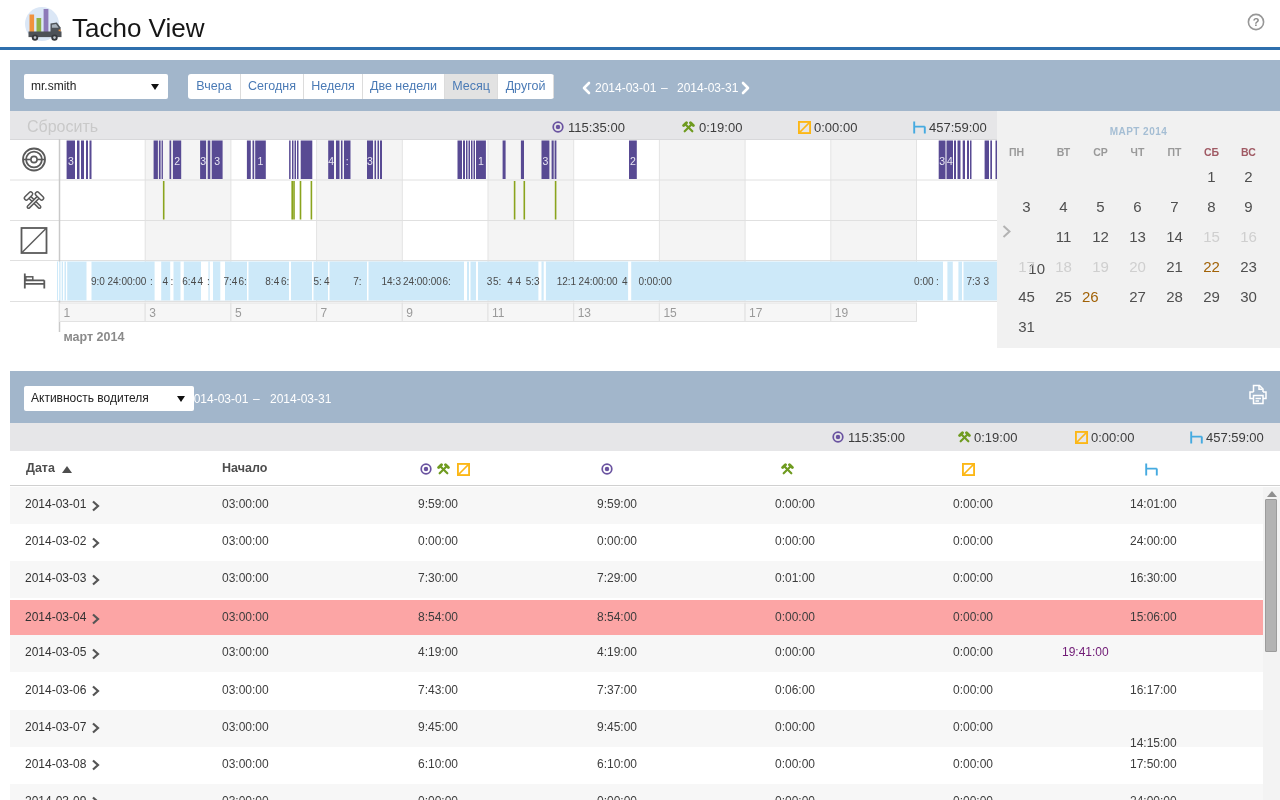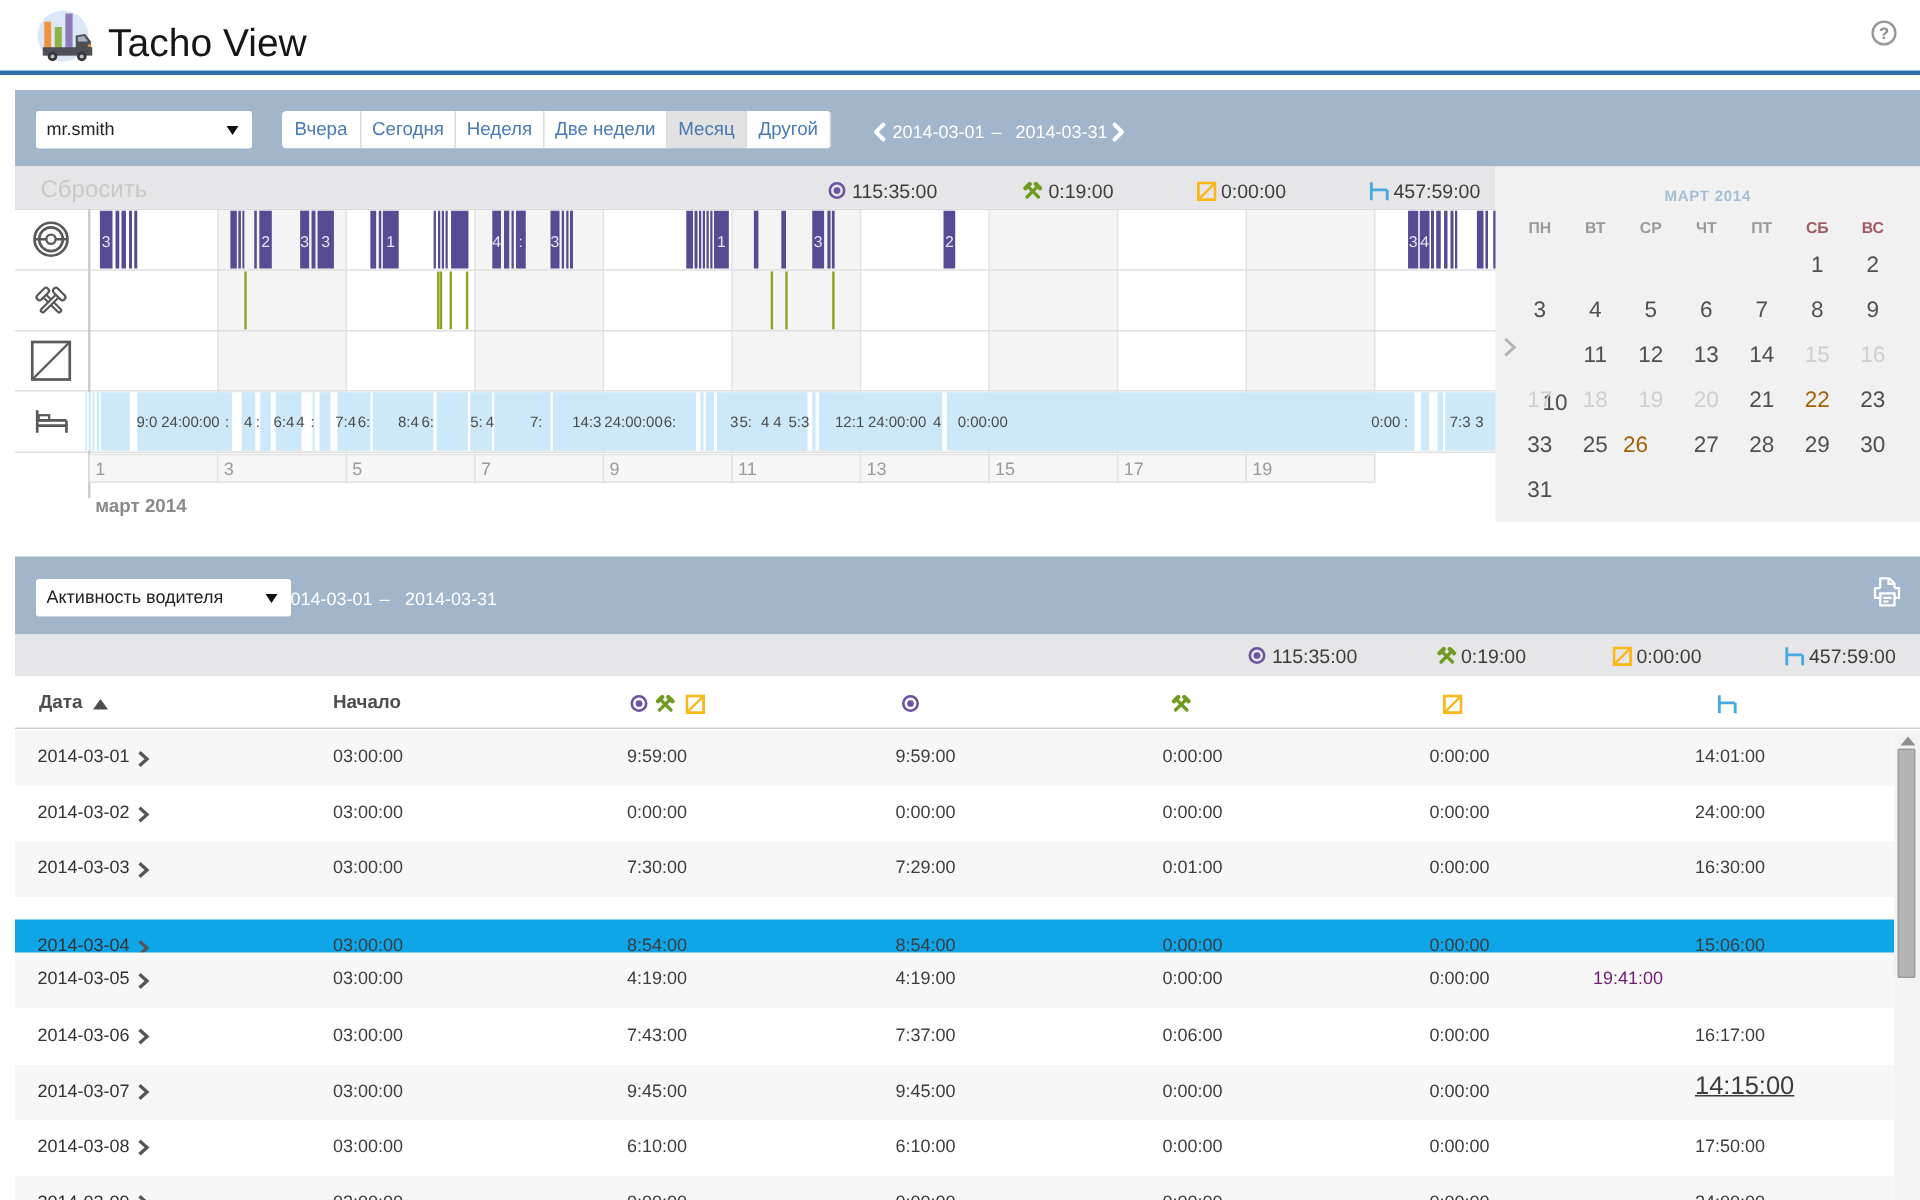--- a/index.html
+++ b/index.html
@@ -275,21 +275,21 @@
     </g>
     <rect x="11.5" y="89" width="25" height="25" fill="none" stroke="#5a5a5a" stroke-width="1.8"></rect>
     <line x1="12" y1="113.5" x2="36" y2="89.5" stroke="#5a5a5a" stroke-width="1.5"></line>
     <g stroke="#5a5a5a" fill="none" stroke-width="1.8">
       <path d="M14.8 134.5 V149.5 M14.8 141.3 H34.3 M34.3 141.3 V149.5 M14.8 144.8 H34.3"></path>
       <rect x="15.8" y="137.8" width="7" height="3.5" stroke-width="1.5"></rect>
     </g>
   </svg>
 <div class="abs" style="left:997px;top:111px;width:283px;height:237px;background:#f1f1f1;">
     <div class="abs" style="left:0;top:15px;width:283px;text-align:center;font-size:10px;font-weight:bold;color:#a5bed4;letter-spacing:0.5px;">МАРТ 2014</div>
-    <div class="abs" style="left:11px;top:35px;width:37px;text-align:center;font-size:10.5px;font-weight:bold;color:#999;">ПН</div>
+    <div class="abs" style="left:1px;top:35px;width:37px;text-align:center;font-size:10.5px;font-weight:bold;color:#999;">ПН</div>
     <div class="abs" style="left:48px;top:35px;width:37px;text-align:center;font-size:10.5px;font-weight:bold;color:#999;">ВТ</div>
     <div class="abs" style="left:85px;top:35px;width:37px;text-align:center;font-size:10.5px;font-weight:bold;color:#999;">СР</div>
     <div class="abs" style="left:122px;top:35px;width:37px;text-align:center;font-size:10.5px;font-weight:bold;color:#999;">ЧТ</div>
     <div class="abs" style="left:159px;top:35px;width:37px;text-align:center;font-size:10.5px;font-weight:bold;color:#999;">ПТ</div>
     <div class="abs" style="left:196px;top:35px;width:37px;text-align:center;font-size:10.5px;font-weight:bold;color:#a05a64;">СБ</div>
     <div class="abs" style="left:233px;top:35px;width:37px;text-align:center;font-size:10.5px;font-weight:bold;color:#a05a64;">ВС</div>
     <div class="abs" style="left:196px;top:57px;width:37px;text-align:center;font-size:15px;color:#4f4f4f;">1</div>
     <div class="abs" style="left:233px;top:57px;width:37px;text-align:center;font-size:15px;color:#4f4f4f;">2</div>
     <div class="abs" style="left:11px;top:87px;width:37px;text-align:center;font-size:15px;color:#4f4f4f;">3</div>
     <div class="abs" style="left:48px;top:87px;width:37px;text-align:center;font-size:15px;color:#4f4f4f;">4</div>
@@ -305,21 +305,21 @@
     <div class="abs" style="left:159px;top:117px;width:37px;text-align:center;font-size:15px;color:#4f4f4f;">14</div>
     <div class="abs" style="left:196px;top:117px;width:37px;text-align:center;font-size:15px;color:#cfcfcf;">15</div>
     <div class="abs" style="left:233px;top:117px;width:37px;text-align:center;font-size:15px;color:#cfcfcf;">16</div>
     <div class="abs" style="left:11px;top:147px;width:37px;text-align:center;font-size:15px;color:#cfcfcf;">17</div>
     <div class="abs" style="left:48px;top:147px;width:37px;text-align:center;font-size:15px;color:#cfcfcf;">18</div>
     <div class="abs" style="left:85px;top:147px;width:37px;text-align:center;font-size:15px;color:#cfcfcf;">19</div>
     <div class="abs" style="left:122px;top:147px;width:37px;text-align:center;font-size:15px;color:#cfcfcf;">20</div>
     <div class="abs" style="left:159px;top:147px;width:37px;text-align:center;font-size:15px;color:#4f4f4f;">21</div>
     <div class="abs" style="left:196px;top:147px;width:37px;text-align:center;font-size:15px;color:#a16207;">22</div>
     <div class="abs" style="left:233px;top:147px;width:37px;text-align:center;font-size:15px;color:#4f4f4f;">23</div>
-    <div class="abs" style="left:11px;top:177px;width:37px;text-align:center;font-size:15px;color:#4f4f4f;">33</div>
+    <div class="abs" style="left:11px;top:177px;width:37px;text-align:center;font-size:15px;color:#4f4f4f;">45</div>
     <div class="abs" style="left:48px;top:177px;width:37px;text-align:center;font-size:15px;color:#4f4f4f;">25</div>
     <div class="abs" style="left:85px;top:177px;width:37px;text-align:left;font-size:15px;color:#a16207;">26</div>
     <div class="abs" style="left:122px;top:177px;width:37px;text-align:center;font-size:15px;color:#4f4f4f;">27</div>
     <div class="abs" style="left:159px;top:177px;width:37px;text-align:center;font-size:15px;color:#4f4f4f;">28</div>
     <div class="abs" style="left:196px;top:177px;width:37px;text-align:center;font-size:15px;color:#4f4f4f;">29</div>
     <div class="abs" style="left:233px;top:177px;width:37px;text-align:center;font-size:15px;color:#4f4f4f;">30</div>
     <div class="abs" style="left:11px;top:207px;width:37px;text-align:center;font-size:15px;color:#4f4f4f;">31</div>
     <svg class="abs" style="left:4px;top:113px;" width="11" height="15" viewBox="0 0 11 15">
       <path d="M2.5 2 L8.5 7.5 L2.5 13" fill="none" stroke="#b3b3b3" stroke-width="2"></path>
     </svg>
@@ -445,21 +445,21 @@
       <svg class="abs" style="left:81px;top:12.5px;" width="9" height="12" viewBox="0 0 9 12">
         <path d="M2 1.5 L7 6 L2 10.5" fill="none" stroke="#555" stroke-width="2.2"></path>
       </svg>
       <span class="abs" style="left:212px;top:10px;font-size:12px;color:#3d3d3d;">03:00:00</span>
       <span class="abs" style="left:408px;top:10px;font-size:12px;color:#3d3d3d;">7:30:00</span>
       <span class="abs" style="left:587px;top:10px;font-size:12px;color:#3d3d3d;">7:29:00</span>
       <span class="abs" style="left:765px;top:10px;font-size:12px;color:#3d3d3d;">0:01:00</span>
       <span class="abs" style="left:943px;top:10px;font-size:12px;color:#3d3d3d;">0:00:00</span>
       <span class="abs" style="left:1120px;top:10px;font-size:12px;color:#3d3d3d;">16:30:00</span>
     </div>
-    <div class="abs" style="left:0;top:126px;width:1253px;height:37.1px;background:#0ea5e9;">
+    <div class="abs" style="left:0;top:113px;width:1253px;height:37.1px;background:#fca5a5;">
       <span class="abs" style="left:15px;top:10px;font-size:12px;color:#333;">2014-03-04</span>
       <svg class="abs" style="left:81px;top:12.5px;" width="9" height="12" viewBox="0 0 9 12">
         <path d="M2 1.5 L7 6 L2 10.5" fill="none" stroke="#555" stroke-width="2.2"></path>
       </svg>
       <span class="abs" style="left:212px;top:10px;font-size:12px;color:#3d3d3d;">03:00:00</span>
       <span class="abs" style="left:408px;top:10px;font-size:12px;color:#3d3d3d;">8:54:00</span>
       <span class="abs" style="left:587px;top:10px;font-size:12px;color:#3d3d3d;">8:54:00</span>
       <span class="abs" style="left:765px;top:10px;font-size:12px;color:#3d3d3d;">0:00:00</span>
       <span class="abs" style="left:943px;top:10px;font-size:12px;color:#3d3d3d;">0:00:00</span>
       <span class="abs" style="left:1120px;top:10px;font-size:12px;color:#3d3d3d;">15:06:00</span>
@@ -491,21 +491,21 @@
     <div class="abs" style="left:0;top:222.6px;width:1253px;height:37.1px;background:#f7f7f7;">
       <span class="abs" style="left:15px;top:10px;font-size:12px;color:#333;">2014-03-07</span>
       <svg class="abs" style="left:81px;top:12.5px;" width="9" height="12" viewBox="0 0 9 12">
         <path d="M2 1.5 L7 6 L2 10.5" fill="none" stroke="#555" stroke-width="2.2"></path>
       </svg>
       <span class="abs" style="left:212px;top:10px;font-size:12px;color:#3d3d3d;">03:00:00</span>
       <span class="abs" style="left:408px;top:10px;font-size:12px;color:#3d3d3d;">9:45:00</span>
       <span class="abs" style="left:587px;top:10px;font-size:12px;color:#3d3d3d;">9:45:00</span>
       <span class="abs" style="left:765px;top:10px;font-size:12px;color:#3d3d3d;">0:00:00</span>
       <span class="abs" style="left:943px;top:10px;font-size:12px;color:#3d3d3d;">0:00:00</span>
-      <span class="abs" style="left:1120px;top:4px;font-size:17px;color:#3d3d3d;text-decoration:underline;">14:15:00</span>
+      <span class="abs" style="left:1120px;top:26px;font-size:12px;color:#3d3d3d;text-decoration:underline;">14:15:00</span>
     </div>
     <div class="abs" style="left:0;top:259.7px;width:1253px;height:37.1px;background:#ffffff;">
       <span class="abs" style="left:15px;top:10px;font-size:12px;color:#333;">2014-03-08</span>
       <svg class="abs" style="left:81px;top:12.5px;" width="9" height="12" viewBox="0 0 9 12">
         <path d="M2 1.5 L7 6 L2 10.5" fill="none" stroke="#555" stroke-width="2.2"></path>
       </svg>
       <span class="abs" style="left:212px;top:10px;font-size:12px;color:#3d3d3d;">03:00:00</span>
       <span class="abs" style="left:408px;top:10px;font-size:12px;color:#3d3d3d;">6:10:00</span>
       <span class="abs" style="left:587px;top:10px;font-size:12px;color:#3d3d3d;">6:10:00</span>
       <span class="abs" style="left:765px;top:10px;font-size:12px;color:#3d3d3d;">0:00:00</span>

